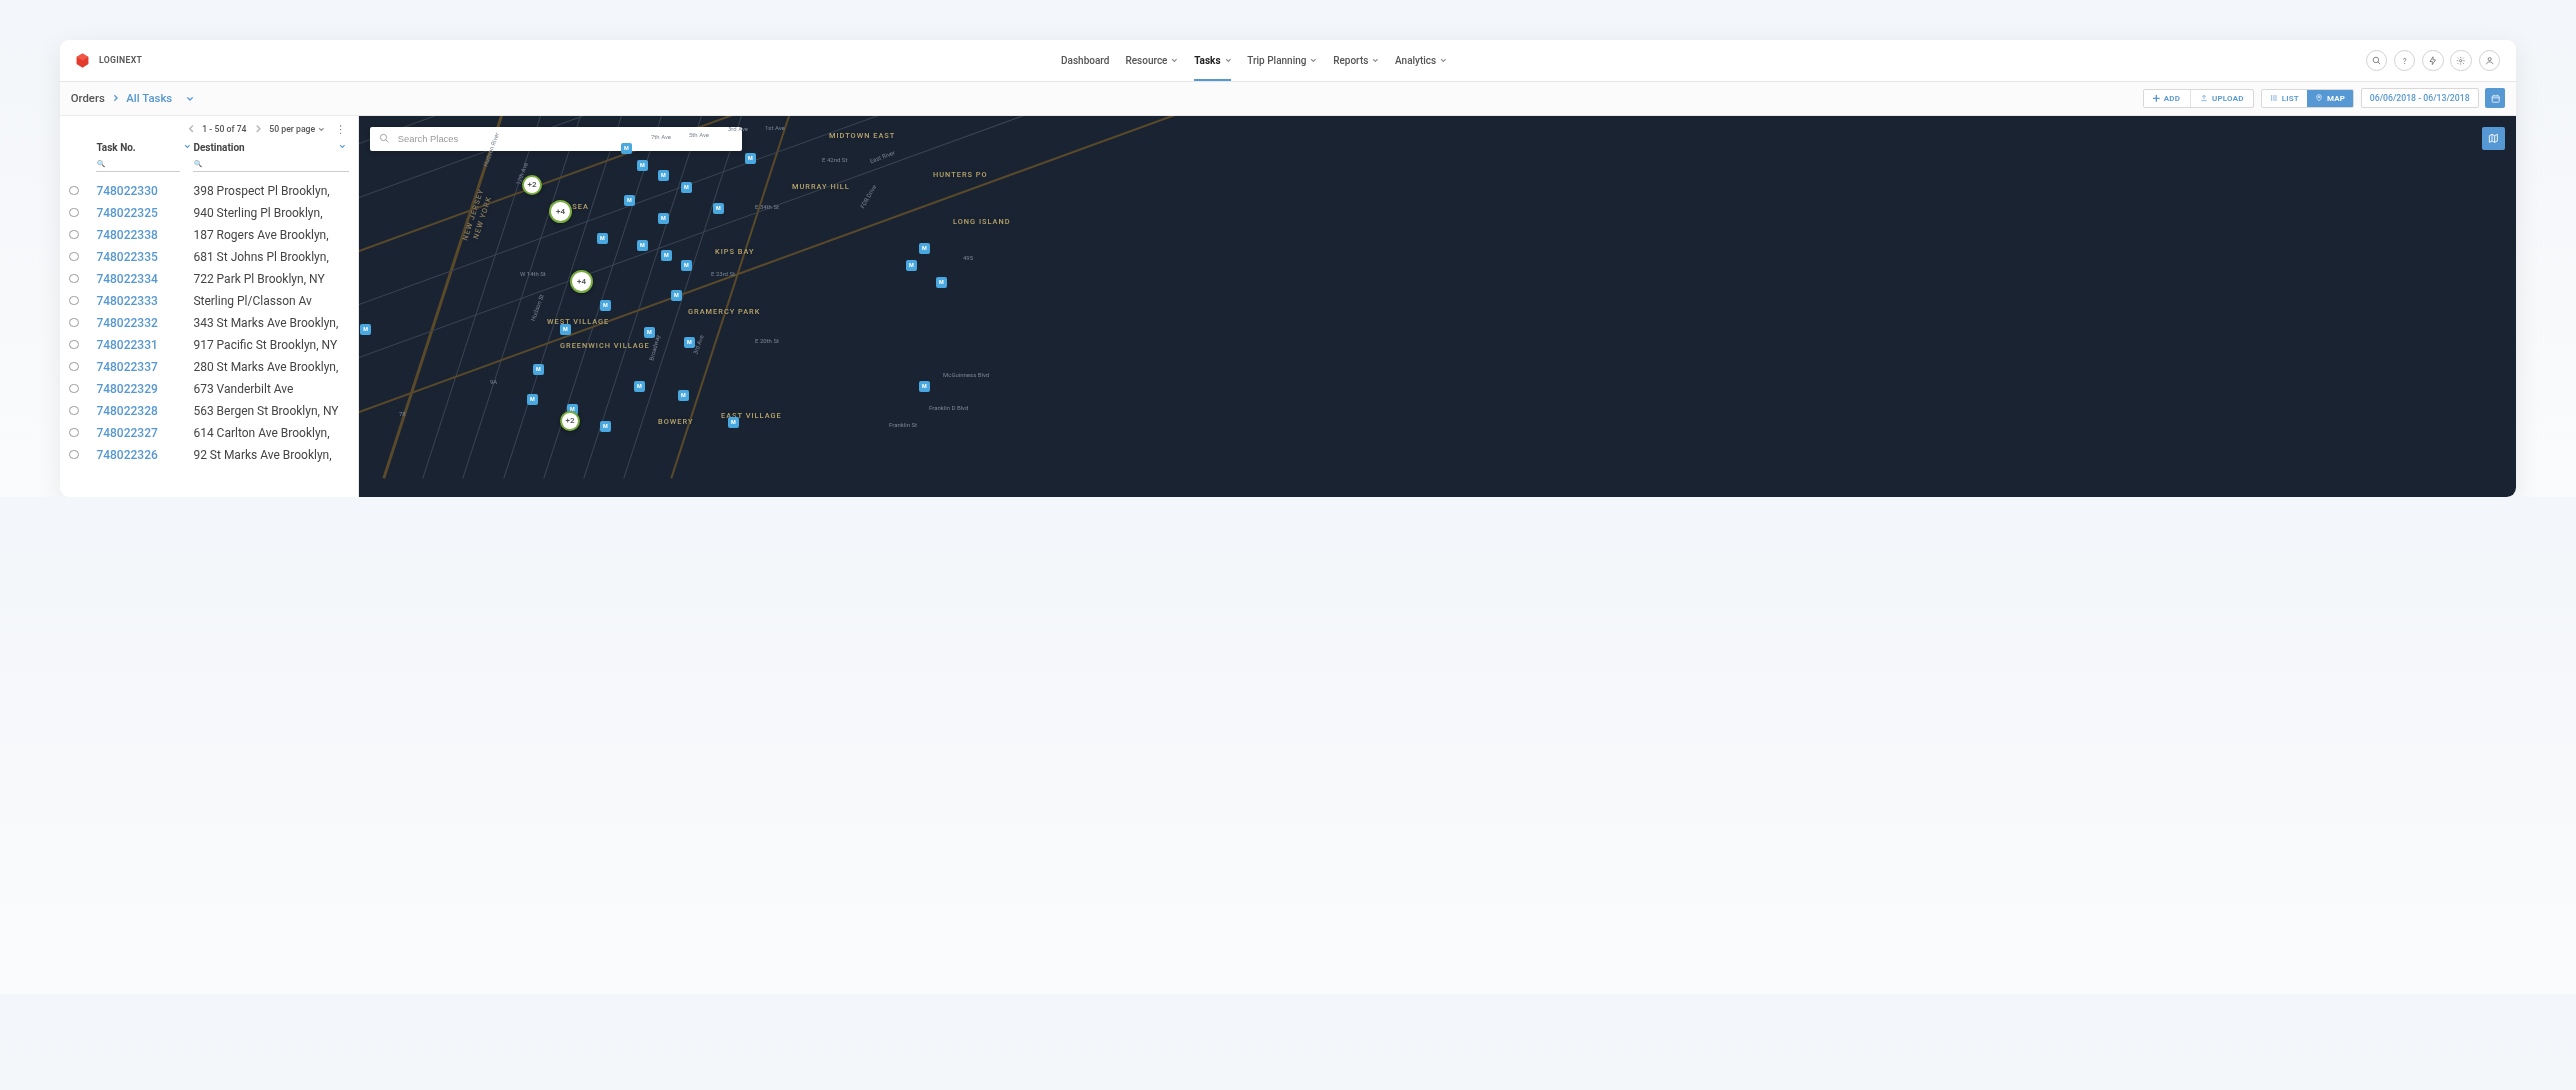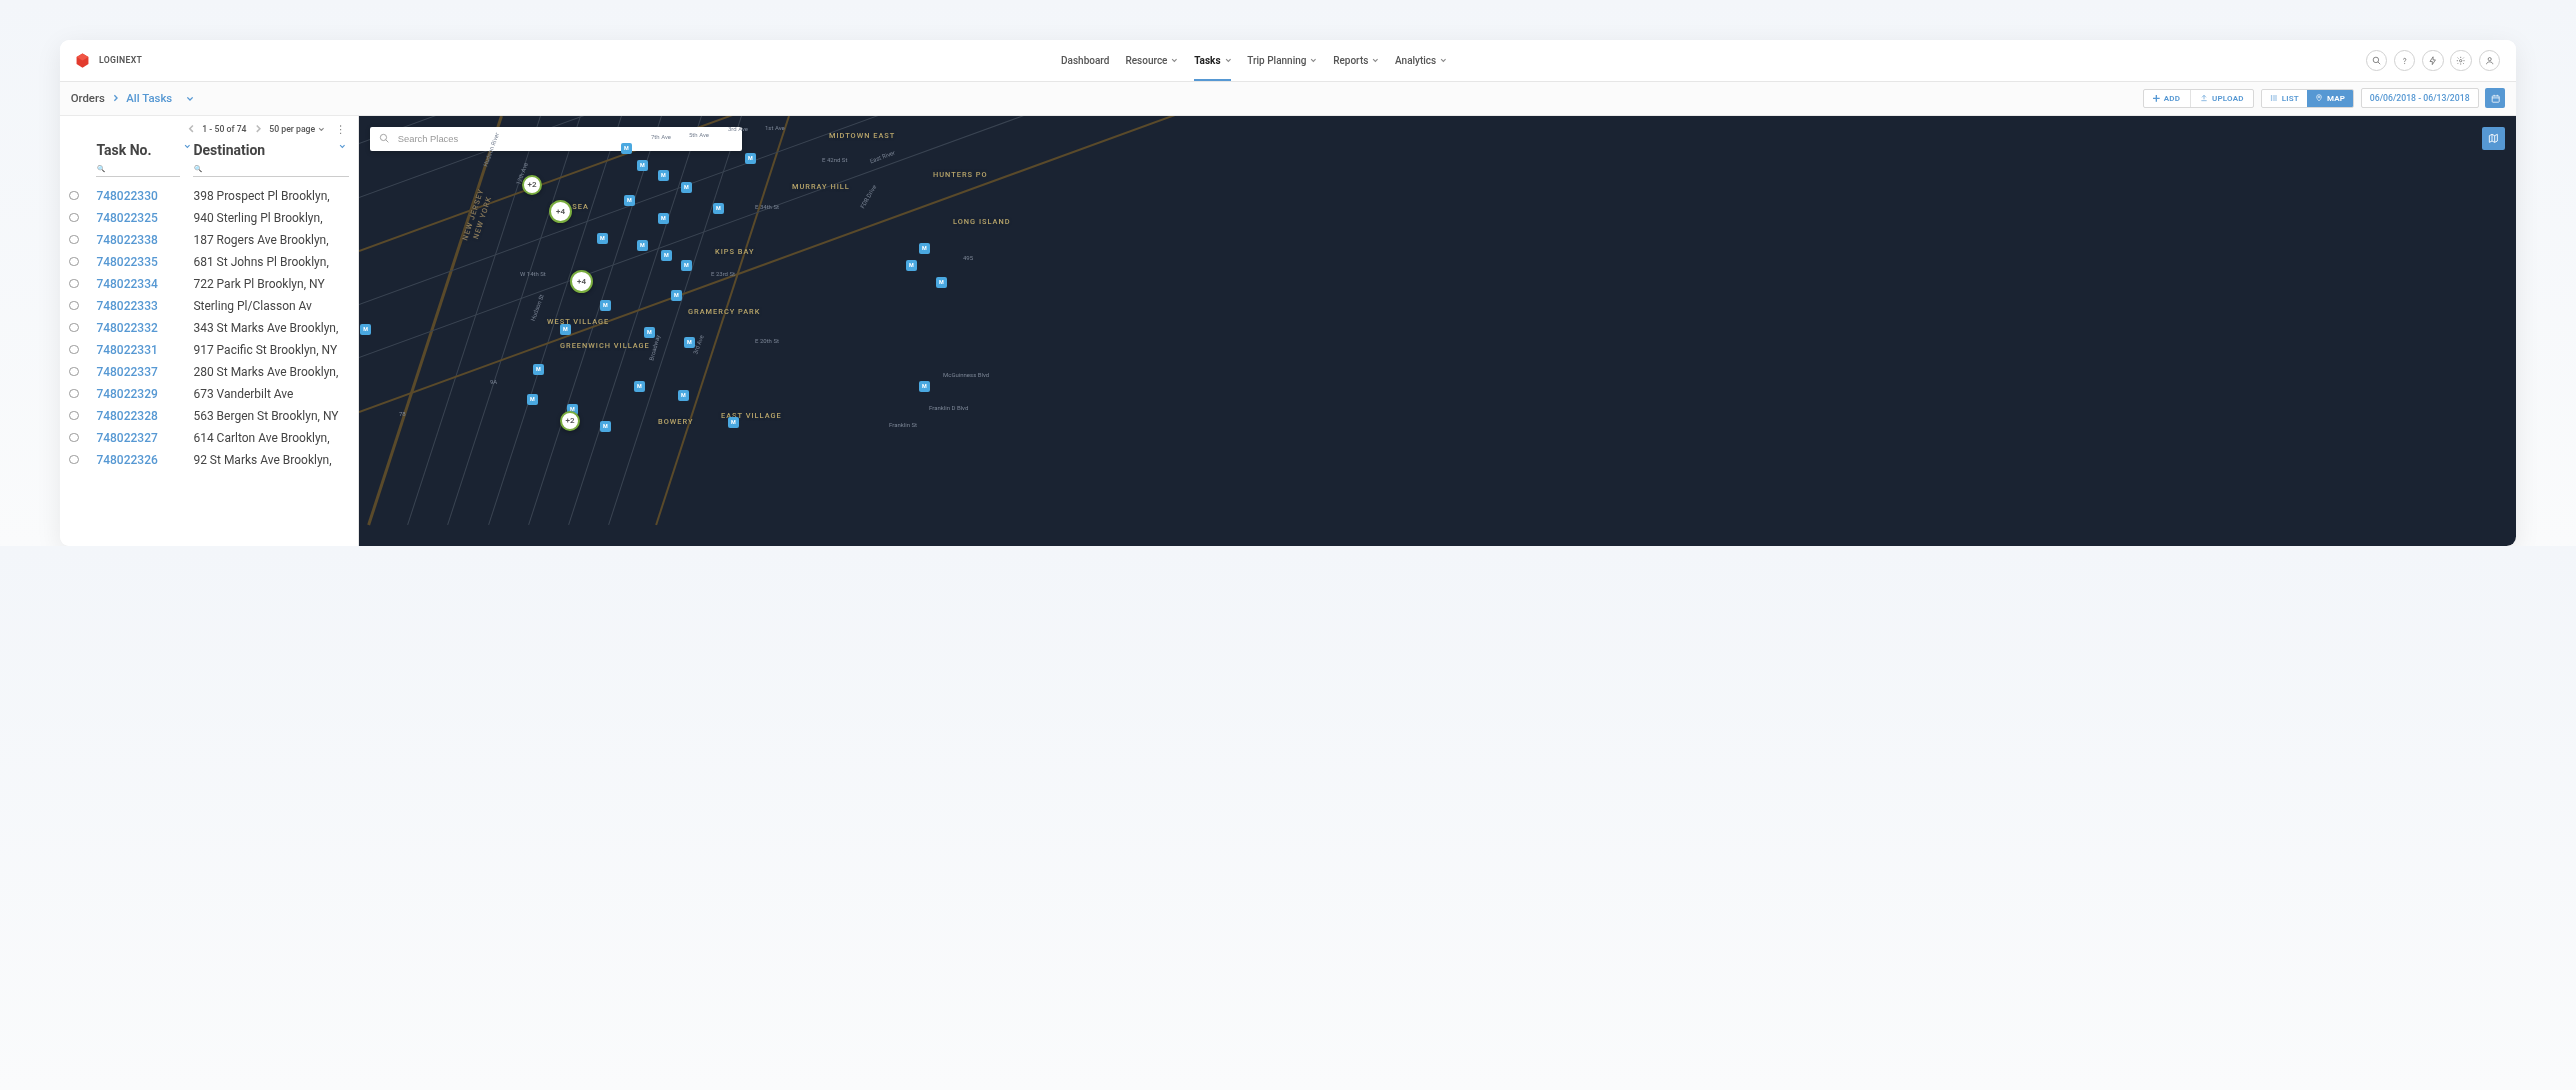--- a/index.html
+++ b/index.html
@@ -167,21 +167,21 @@
       display: flex;
       align-items: center;
       justify-content: center;
       border-radius: 2px;
       cursor: pointer;
     }
 
     
     .main {
       display: flex;
-      height: 430px;
+      height: 381px;
       border-radius: 27px;
     }
     .left-panel {
       width: 299px;
       flex-shrink: 0;
       border-right: 0.7px solid #e6e6e6;
       background: #fff;
       display: flex;
       flex-direction: column;
       overflow: hidden;
@@ -203,21 +203,21 @@
     .table-header {
       display: flex;
       padding: 0 9.4px 5.4px 9.4px;
     }
     .col-check { width: 27px; flex-shrink: 0; }
     .col-task { width: 97px; flex-shrink: 0; }
     .col-dest { flex: 1; }
     .th {
       font-weight: 700;
       color: #444;
-      font-size: 14px;
+      font-size: 10px;
       position: relative;
       padding-right: 10.7px;
     }
     .sort-caret {
       position: absolute;
       right: 2.7px;
       top: 2px;
       color: #5698d3;
     }
     .filter-row {

